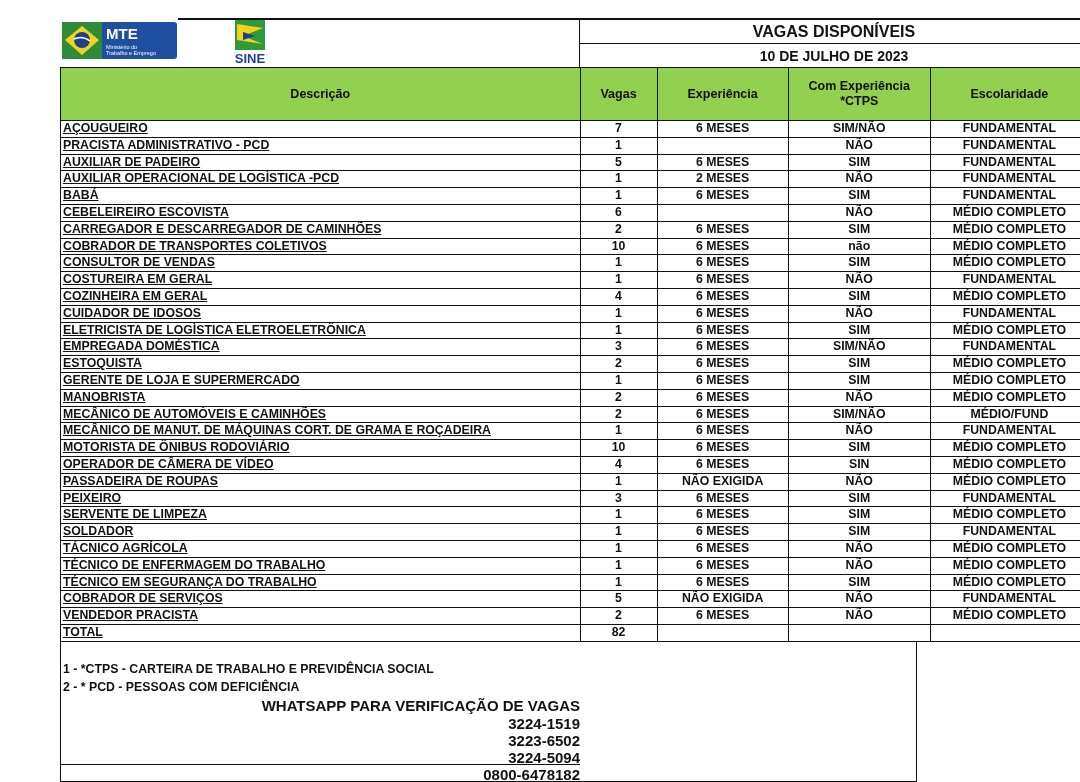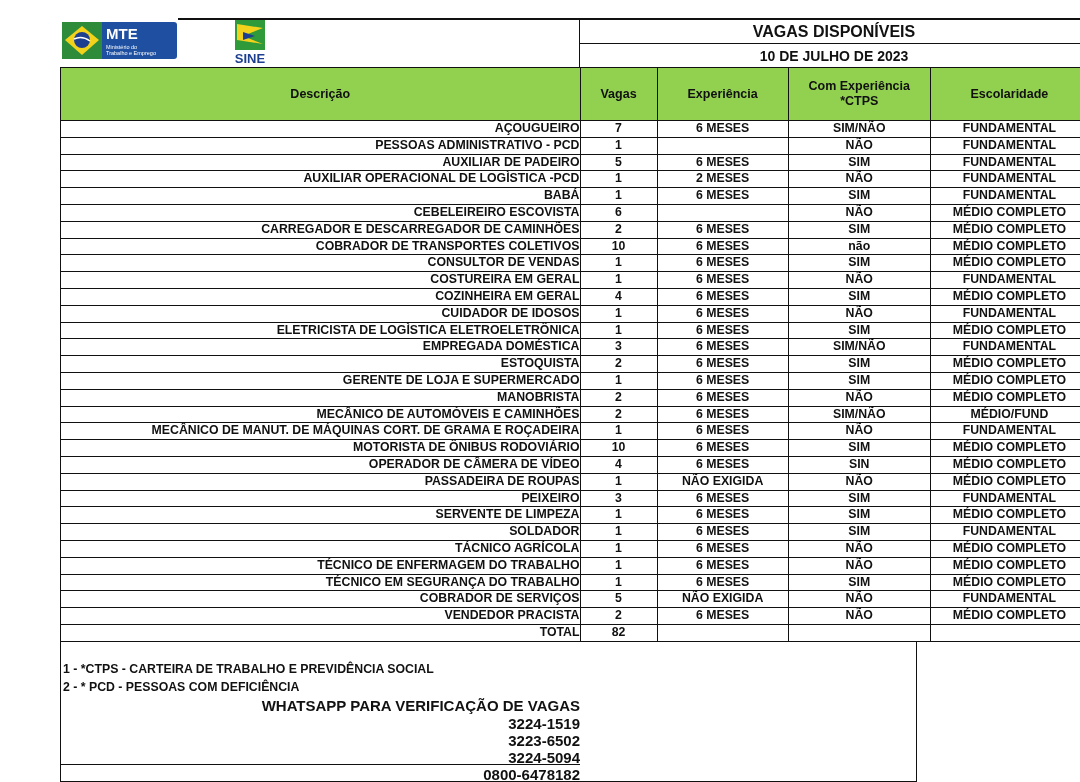--- a/index.html
+++ b/index.html
@@ -15,21 +15,21 @@
                    border-bottom:1px solid #111; }
   .title-box .t2 { height:24px; line-height:24px; text-align:center; font-weight:bold; font-size:14px; }
   .top-line { position:absolute; left:118px; top:0; width:401px; height:0; border-top:2px solid #111; }
   
   .mte { position:absolute; left:2px; top:4px; width:115px; height:37px; }
   .sine { position:absolute; left:165px; top:0; width:50px; height:48px; }
   table { border-collapse:collapse; width:1029px; table-layout:fixed;border-radius:16px; }
   th, td { border:1px solid #111; padding:0; font-weight:bold; font-size:12.3px; }
   thead th { background:#92D050; height:52px; font-size:12.5px; text-align:center; line-height:15px; }
   tbody td { height:15.8px; line-height:15.8px; white-space:nowrap; overflow:hidden; }
-  td.desc { padding-left:2px; text-align:right; }
+  td.desc { padding-left:2px; text-align:left;text-decoration:underline; }
   td.c { text-align:center; }
   .c0 { width:519px; } .c1 { width:77px; } .c2 { width:131px; } .c3 { width:142px; } .c4 { width:158px; }
   .notes { border:1px solid #111; border-top:none; width:857px; box-sizing:border-box; height:140px; position:relative; }
   .notes .n { position:absolute; left:2px; font-weight:bold; font-size:12.3px; }
   .notes .cc { position:absolute; left:0; width:519px; text-align:right; font-weight:bold; font-size:15px; }
   .notes .hline { position:absolute; left:0; width:519px; border-top:1px solid #111; }
 </style>
 </head>
 <body>
 
@@ -82,21 +82,21 @@
     </thead>
     <tbody id="rows">
         <tr>
           <td class="desc">AÇOUGUEIRO</td>
           <td class="c">7</td>
           <td class="c">6 MESES</td>
           <td class="c">SIM/NÃO</td>
           <td class="c">FUNDAMENTAL</td>
         </tr>
         <tr>
-          <td class="desc">PESSOAS  ADMINISTRATIVO - PCD</td>
+          <td class="desc">PRACISTA  ADMINISTRATIVO - PCD</td>
           <td class="c">1</td>
           <td class="c"></td>
           <td class="c">NÃO</td>
           <td class="c">FUNDAMENTAL</td>
         </tr>
         <tr>
           <td class="desc">AUXILIAR DE PADEIRO</td>
           <td class="c">5</td>
           <td class="c">6 MESES</td>
           <td class="c">SIM</td>

